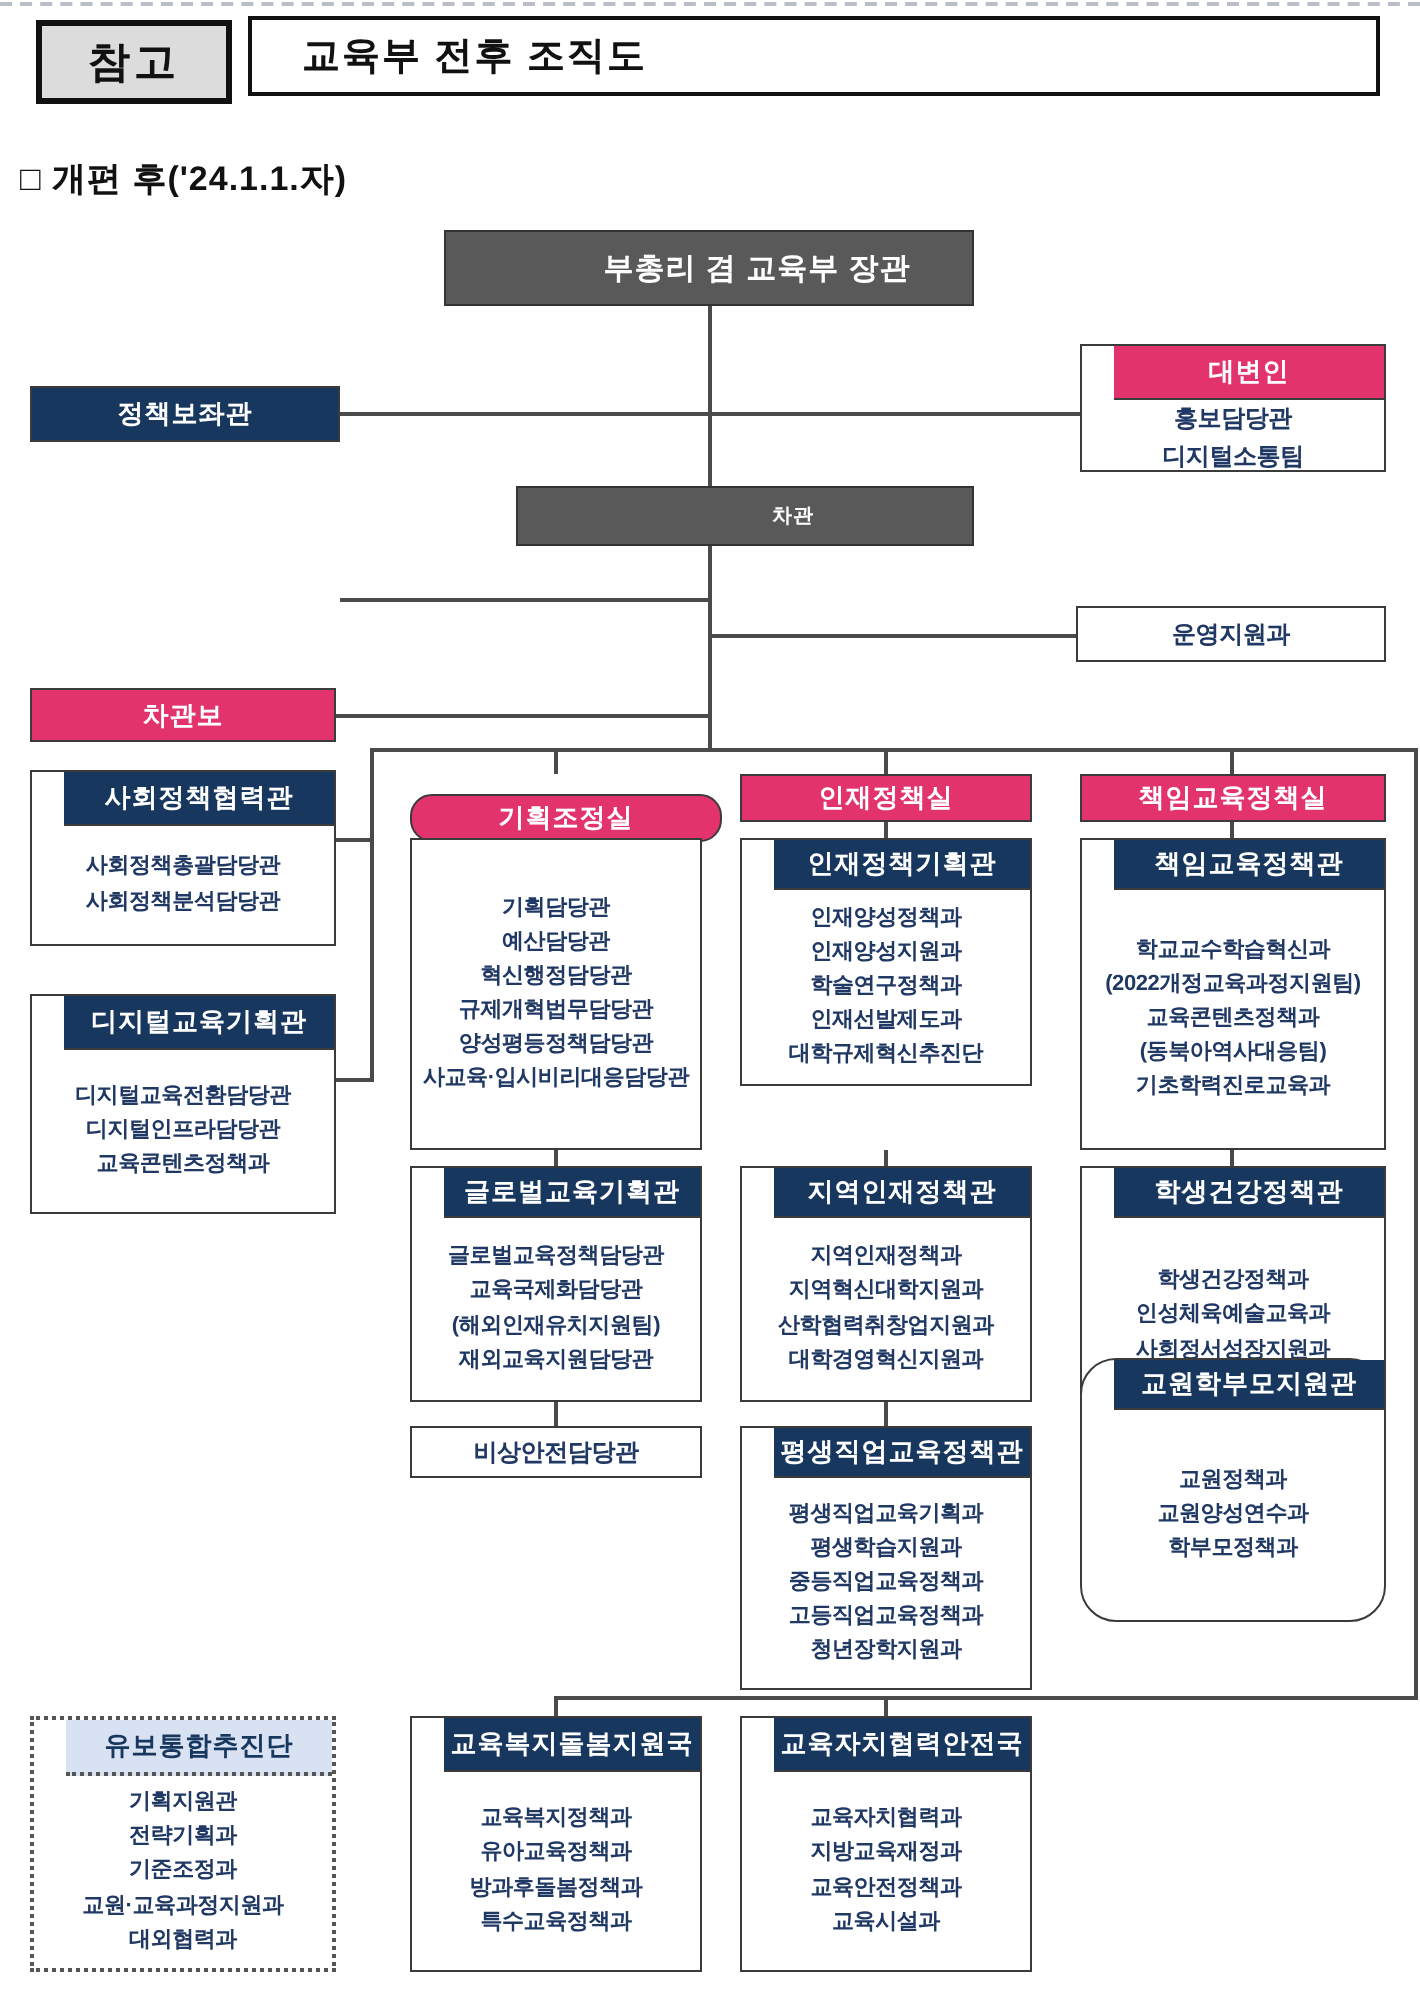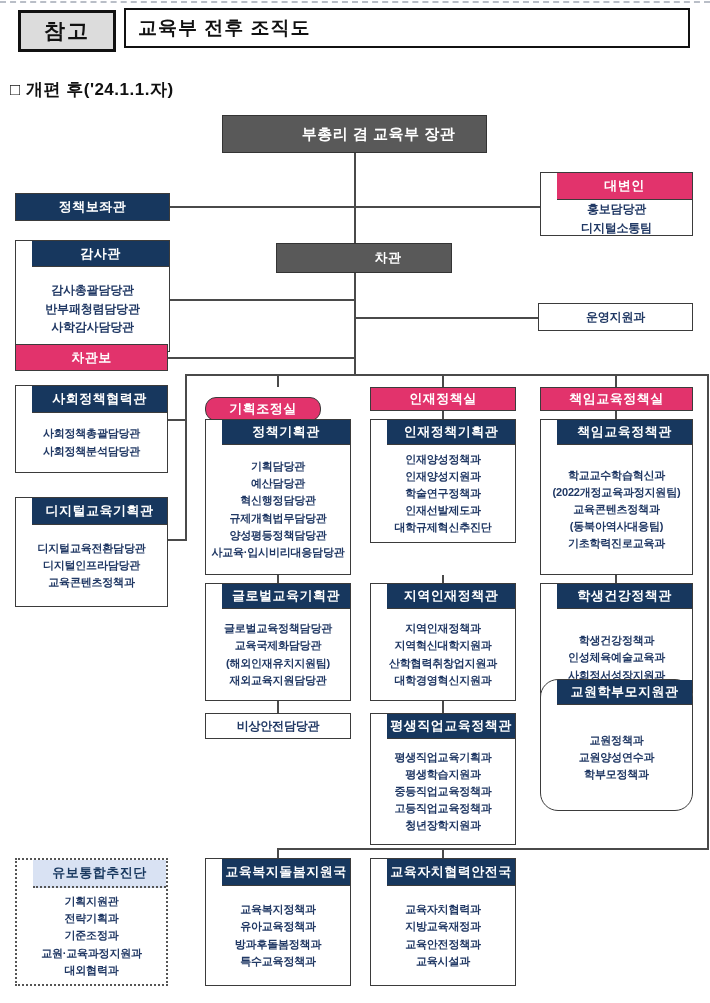--- a/index.html
+++ b/index.html
@@ -3,21 +3,21 @@
 <meta charset="utf-8">
 <style>
   html,body{margin:0;padding:0;background:#fff;}
   #page{position:relative;width:710px;height:1003px;background:#ffffff;overflow:hidden;
         font-family:"Liberation Sans","DejaVu Sans",sans-serif;}
   .topdash{position:absolute;left:0;top:1px;width:710px;border-top:2px dashed #b9bec7;}
   .tagbox{position:absolute;left:18px;top:10px;width:92px;height:36px;background:#dcdcdc;
           border:3px solid #111;display:flex;align-items:center;justify-content:center;
           font-size:21px;font-weight:800;color:#111;letter-spacing:2px;}
   .titlebox{position:absolute;left:124px;top:8px;width:566px;height:40px;background:#fff;
-          border:2px solid #111;display:flex;align-items:center;padding-left:12px;
+          border:2px solid #111;display:flex;align-items:center;padding-left:25px;
           font-size:19px;font-weight:800;color:#111;letter-spacing:1px;box-sizing:border-box;}
   .sechead{position:absolute;left:10px;top:78px;font-size:17px;font-weight:800;color:#111;letter-spacing:0.5px;}
   .bar{position:absolute;display:flex;align-items:center;justify-content:center;
        color:#fff;font-weight:700;border:1.5px solid #3b3b3b;box-sizing:border-box;
        font-size:13px;letter-spacing:0.5px;}
   .navy{background:#17375E;}
   .pink{background:#E2336C;}
   .grayfill{background:#595959;border-color:#343434;padding-left:48px;}
   .group{position:absolute;border:1.5px solid #3b3b3b;background:#fff;display:flex;
          flex-direction:column;box-sizing:border-box;}
@@ -77,30 +77,22 @@
   <div class="bar navy" style="left:15px;top:193px;width:155px;height:28px;">정책보좌관</div>
 
   <div class="group" style="left:540px;top:172px;width:153px;height:64px;">
     <div class="ghead pink h26">대변인</div>
     <div class="gbody" style="font-size:12px;">
         <div>홍보담당관</div>
         <div>디지털소통팀</div>
       </div>
   </div>
 
-  <div class="group" style="left:15px;top:240px;width:155px;height:112px;">
-    <div class="ghead navy h25">감사관</div>
-    <div class="gbody" style="font-size:12px;">
-        <div>감사총괄담당관</div>
-        <div>반부패청렴담당관</div>
-        <div>사학감사담당관</div>
-      </div>
-  </div>
-
-  <div class="bar grayfill" style="left:276px;top:243px;width:176px;height:30px;font-size:13px;">차관</div>
+
+  <div class="bar grayfill" style="left:258px;top:243px;width:229px;height:30px;font-size:10px;">차관</div>
 
   <div class="plainbox" style="left:538px;top:303px;width:155px;height:28px;">운영지원과</div>
 
   <div class="bar pink" style="left:15px;top:344px;width:153px;height:27px;">차관보</div>
 
   <div class="group" style="left:15px;top:385px;width:153px;height:88px;">
     <div class="ghead navy h26">사회정책협력관</div>
     <div class="gbody">
         <div>사회정책총괄담당관</div>
         <div>사회정책분석담당관</div>
@@ -108,26 +100,25 @@
   </div>
   <div class="group" style="left:15px;top:497px;width:153px;height:110px;">
     <div class="ghead navy h26">디지털교육기획관</div>
     <div class="gbody">
         <div>디지털교육전환담당관</div>
         <div>디지털인프라담당관</div>
         <div>교육콘텐츠정책과</div>
       </div>
   </div>
 
-  <div class="bar pink" style="left:205px;top:397px;width:116px;height:24px;border-radius:11px;">기획조정실</div>
+  <div class="bar pink" style="left:205px;top:397px;width:156px;height:24px;border-radius:11px;">기획조정실</div>
   <div class="bar pink" style="left:370px;top:387px;width:146px;height:24px;">인재정책실</div>
   <div class="bar pink" style="left:540px;top:387px;width:153px;height:24px;">책임교육정책실</div>
 
   <div class="group" style="left:205px;top:419px;width:146px;height:156px;">
-    <div class="ghead navy h24">정책기획관</div>
     <div class="gbody">
         <div>기획담당관</div>
         <div>예산담당관</div>
         <div>혁신행정담당관</div>
         <div>규제개혁법무담당관</div>
         <div>양성평등정책담당관</div>
         <div>사교육·입시비리대응담당관</div>
       </div>
   </div>
   <div class="group" style="left:370px;top:419px;width:146px;height:124px;">

